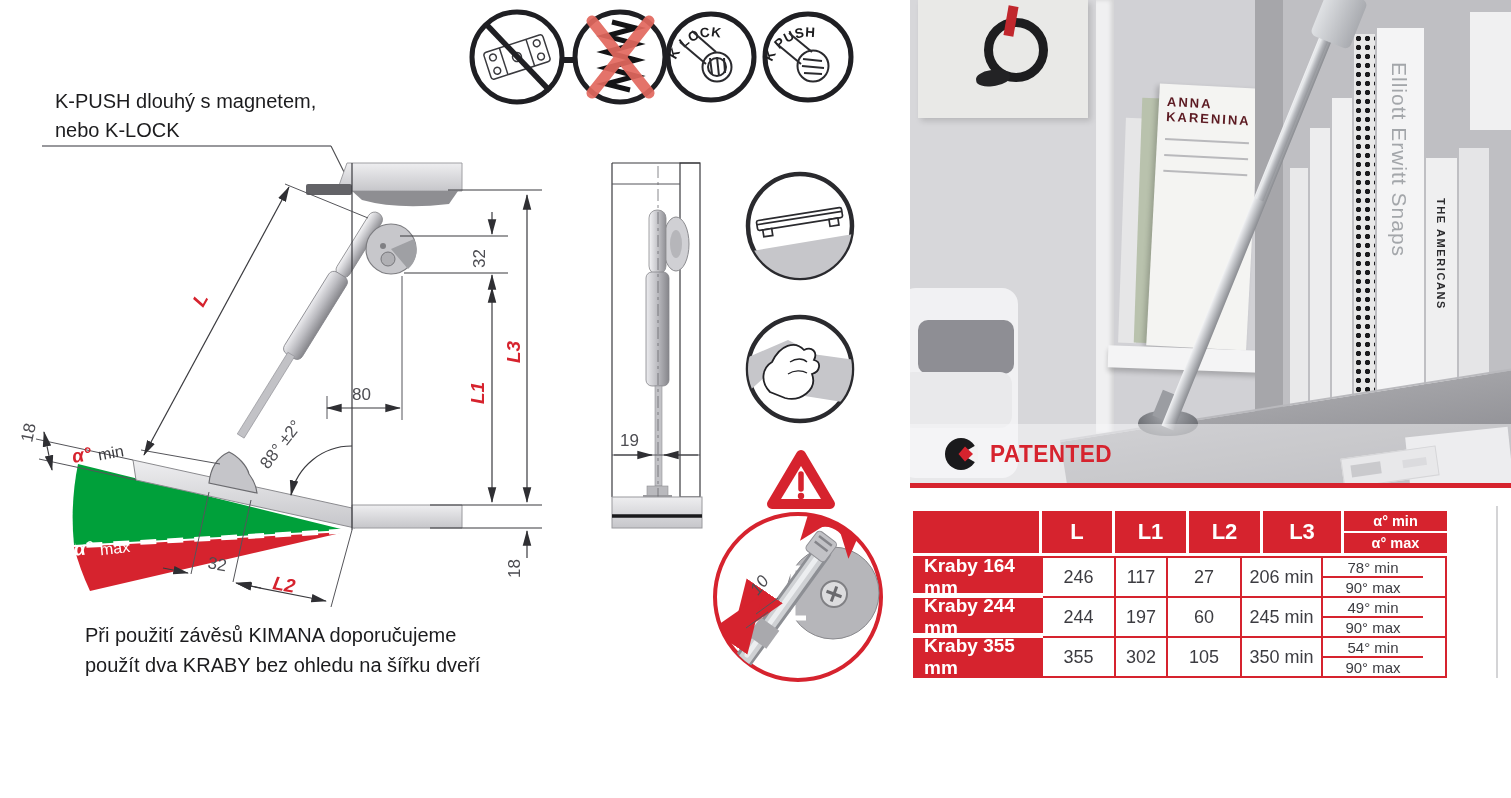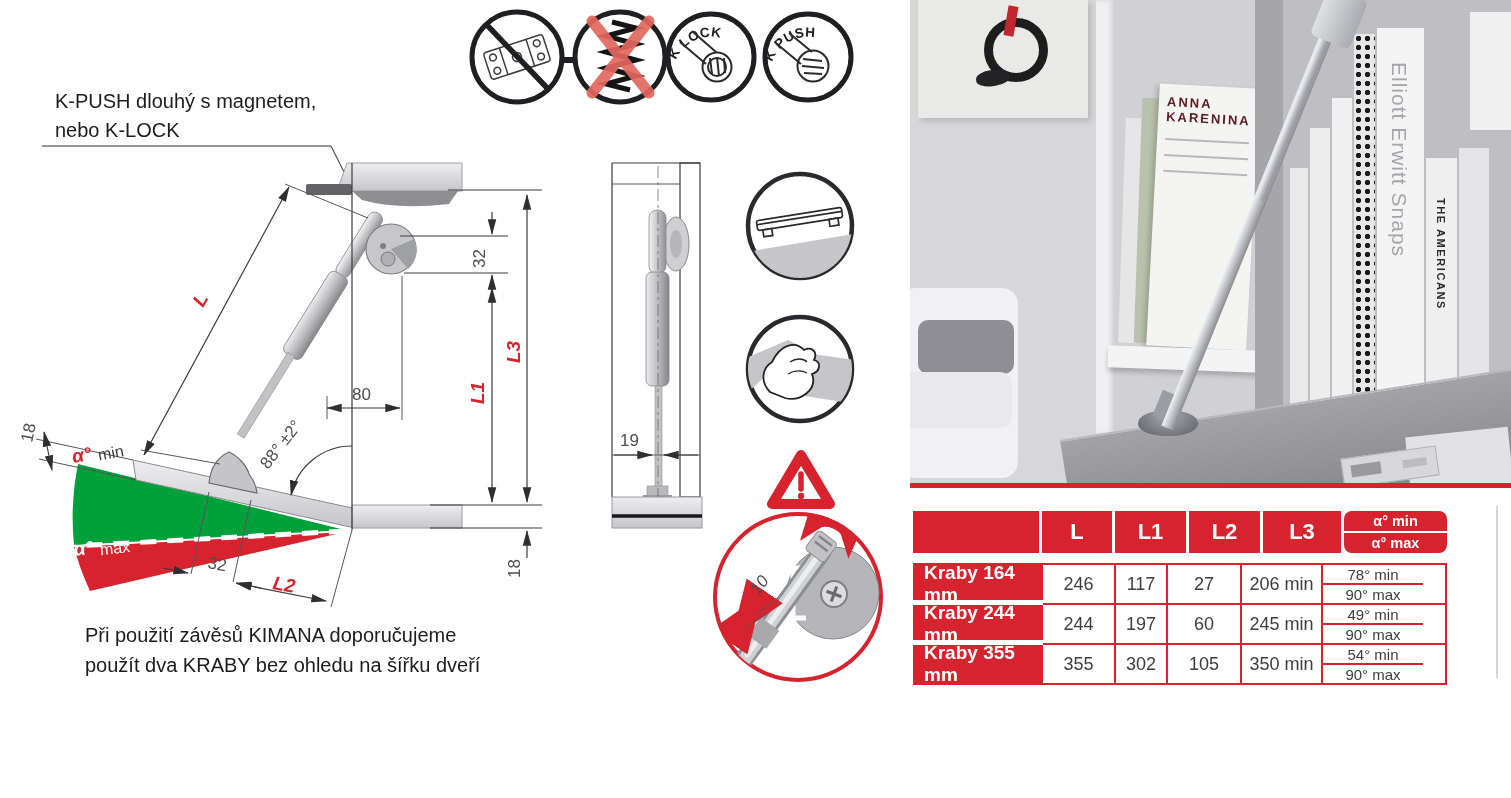--- a/index.html
+++ b/index.html
@@ -66,24 +66,24 @@
   .patlabel{color:#d6232e;font-size:24px;font-weight:bold;letter-spacing:.5px;transform:scaleX(.94);transform-origin:left;margin-left:12px;}
   .redline{left:0;top:483px;width:601px;height:5px;background:#d6232e;}
   .pageEdge{left:1496px;top:506px;width:2px;height:172px;background:#d4d4d6;}
   
   .tbl{left:913px;top:511px;width:534px;}
   .thead{display:flex;height:42px;}
   .th{background:#d6232e;color:#fff;font-weight:bold;font-size:22px;display:flex;align-items:center;justify-content:center;box-sizing:border-box;}
   .th+.th{margin-left:3px;}
   .th-name{width:126px;}
   .th-l{width:70px;}.th-l1{width:71px;}.th-l2{width:71px;}.th-l3{width:78px;}
-  .th-a{width:103px;flex-direction:column;font-size:14.5px;justify-content:stretch;border-radius:8px;}
+  .th-a{width:103px;flex-direction:column;font-size:14.5px;justify-content:stretch;}
   .th-a div{flex:1;display:flex;align-items:center;justify-content:center;width:100%;}
   .asep{height:2px;background:#fff;width:100%;flex:none !important;}
-  .tbody{margin-top:10px;border:2px solid #d6232e;width:534px;box-sizing:border-box;}
+  .tbody{margin-top:3px;border:2px solid #d6232e;width:534px;box-sizing:border-box;}
   .trow{display:flex;height:38px;}
   .trow+.trow{border-top:2px solid #d6232e;}
   .td{box-sizing:border-box;display:flex;align-items:center;justify-content:center;font-size:18px;color:#3c3c41;}
   .td+.td{border-left:2px solid #d6232e;}
   .td-name{width:126px;background:#d6232e;color:#fff;font-weight:bold;font-size:19px;justify-content:flex-start;padding-left:9px;position:relative;}
   .trow+.trow .td-name::before{content:"";position:absolute;left:-2px;top:-5px;height:5px;width:130px;background:#fff;}
   .td-l{width:73px;}.td-l1{width:52px;}.td-l2{width:74px;}.td-l3{width:81px;}
   .td-a{width:102px;flex-direction:column;font-size:15px;padding:0;justify-content:stretch;}
   .td-a div{flex:1;display:flex;align-items:center;justify-content:center;width:100%;box-sizing:border-box;}
   .td-a div:first-child{border-bottom:2px solid #d6232e;}
@@ -412,20 +412,28 @@
   <div class="abs hinge">
       <i></i>
       <em></em>
     </div>
   <div class="abs pfoot"></div>
   <div class="abs pneck"></div>
   <div class="abs prod">
       <div class="thinrod"></div>
     </div>
   <div class="abs pcap"></div>
+  <div class="abs patbar">
+    <svg width="34" height="34" viewBox="0 0 34 34">
+      <circle cx="17" cy="17" r="16" fill="#1a1a1c"></circle>
+      <path d="M17,17 L34,7 L34,27 Z" fill="#f2f2f3"></path>
+      <path d="M21,9.5 L29,17 L21,24.5 L14.5,17 Z" fill="#d6232e"></path>
+    </svg>
+    <span class="patlabel">PATENTED</span>
+  </div>
   <div class="abs redline"></div>
 </div>
 <div class="abs pageEdge"></div>
 
 <div class="abs tbl">
   <div class="thead">
     <div class="th th-name"></div>
     <div class="th th-l">L</div>
     <div class="th th-l1">L1</div>
     <div class="th th-l2">L2</div>

